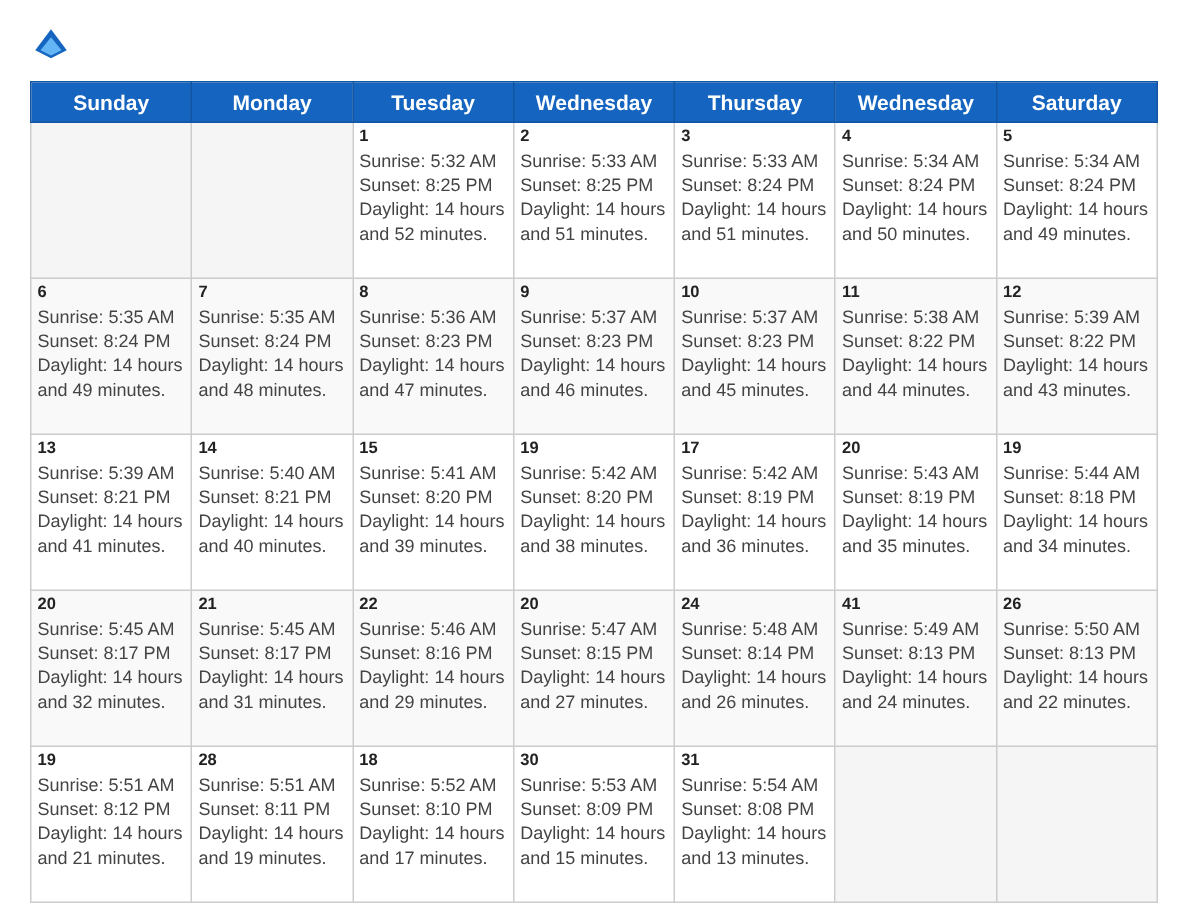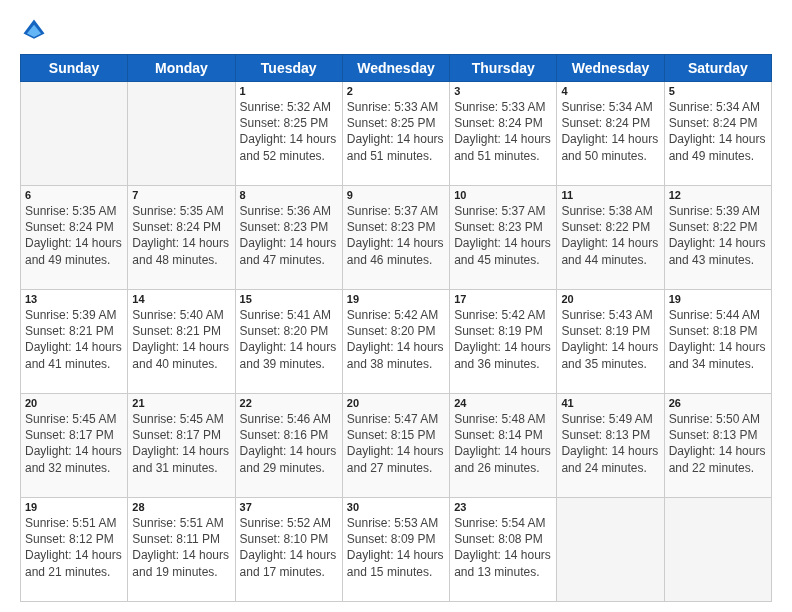--- a/index.html
+++ b/index.html
@@ -250,29 +250,29 @@
         <tr>
           <td>
             <span class="day-num">19</span>
             <div class="cell-text">Sunrise: 5:51 AM<br>Sunset: 8:12 PM<br>Daylight: 14 hours and 21 minutes.</div>
           </td>
           <td>
             <span class="day-num">28</span>
             <div class="cell-text">Sunrise: 5:51 AM<br>Sunset: 8:11 PM<br>Daylight: 14 hours and 19 minutes.</div>
           </td>
           <td>
-            <span class="day-num">37</span>
+            <span class="day-num">18</span>
             <div class="cell-text">Sunrise: 5:52 AM<br>Sunset: 8:10 PM<br>Daylight: 14 hours and 17 minutes.</div>
           </td>
           <td>
             <span class="day-num">30</span>
             <div class="cell-text">Sunrise: 5:53 AM<br>Sunset: 8:09 PM<br>Daylight: 14 hours and 15 minutes.</div>
           </td>
           <td>
-            <span class="day-num">23</span>
+            <span class="day-num">31</span>
             <div class="cell-text">Sunrise: 5:54 AM<br>Sunset: 8:08 PM<br>Daylight: 14 hours and 13 minutes.</div>
           </td>
           <td class="empty-cell"></td>
           <td class="empty-cell"></td>
         </tr>
       </tbody>
   </table>
 </div>
 
 </body></html>

